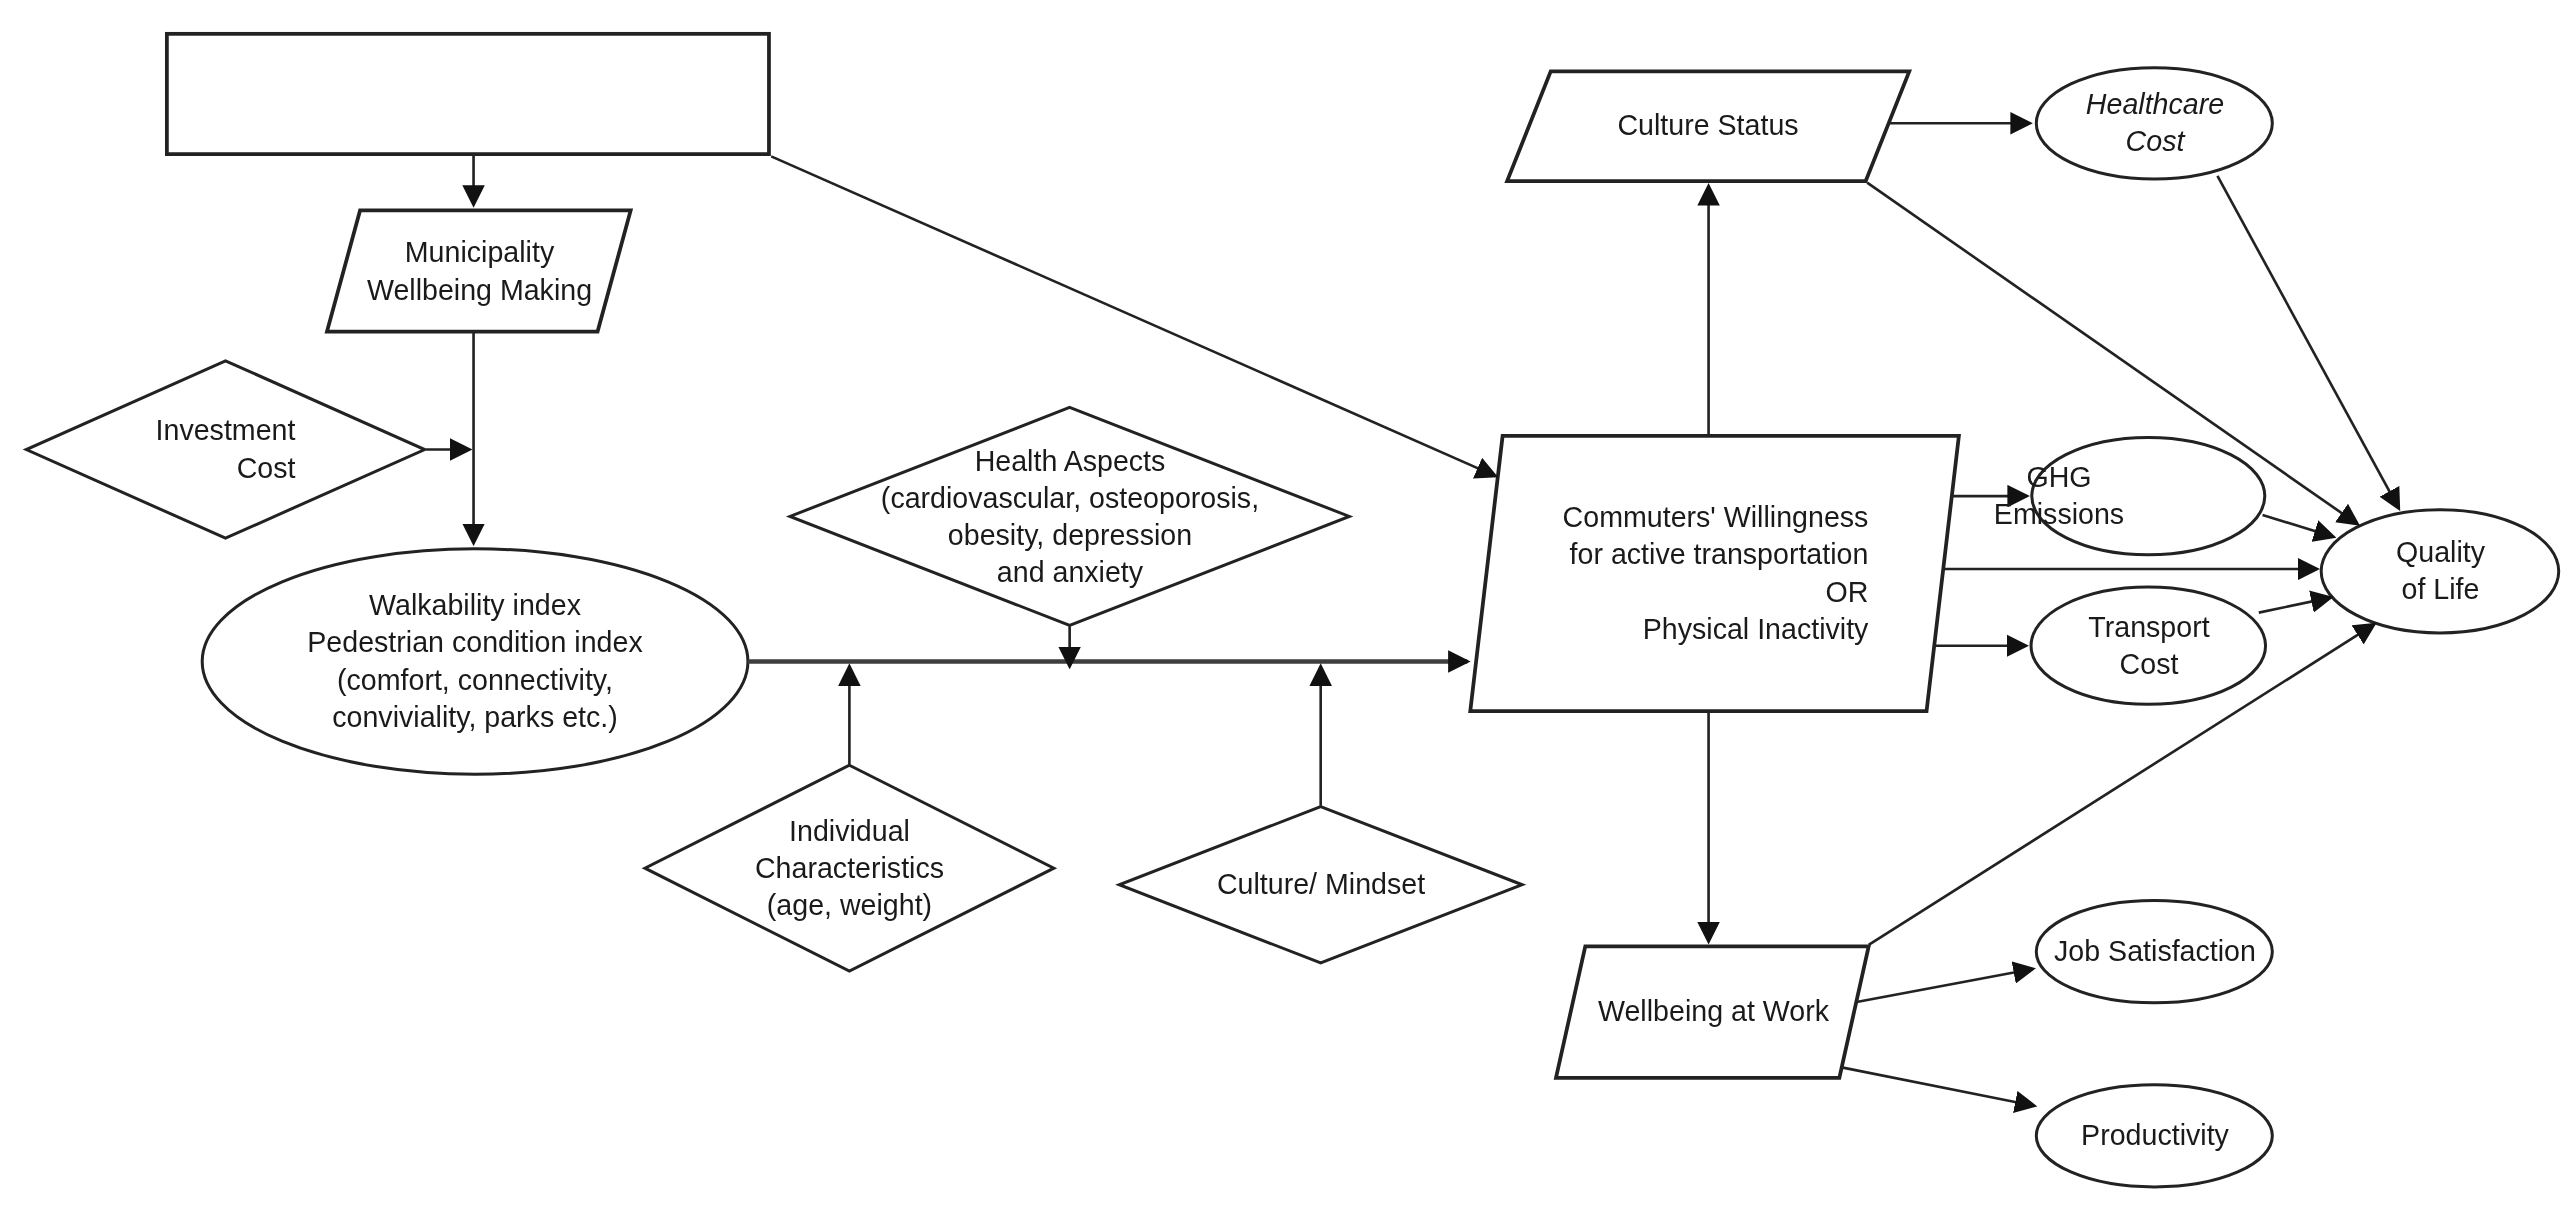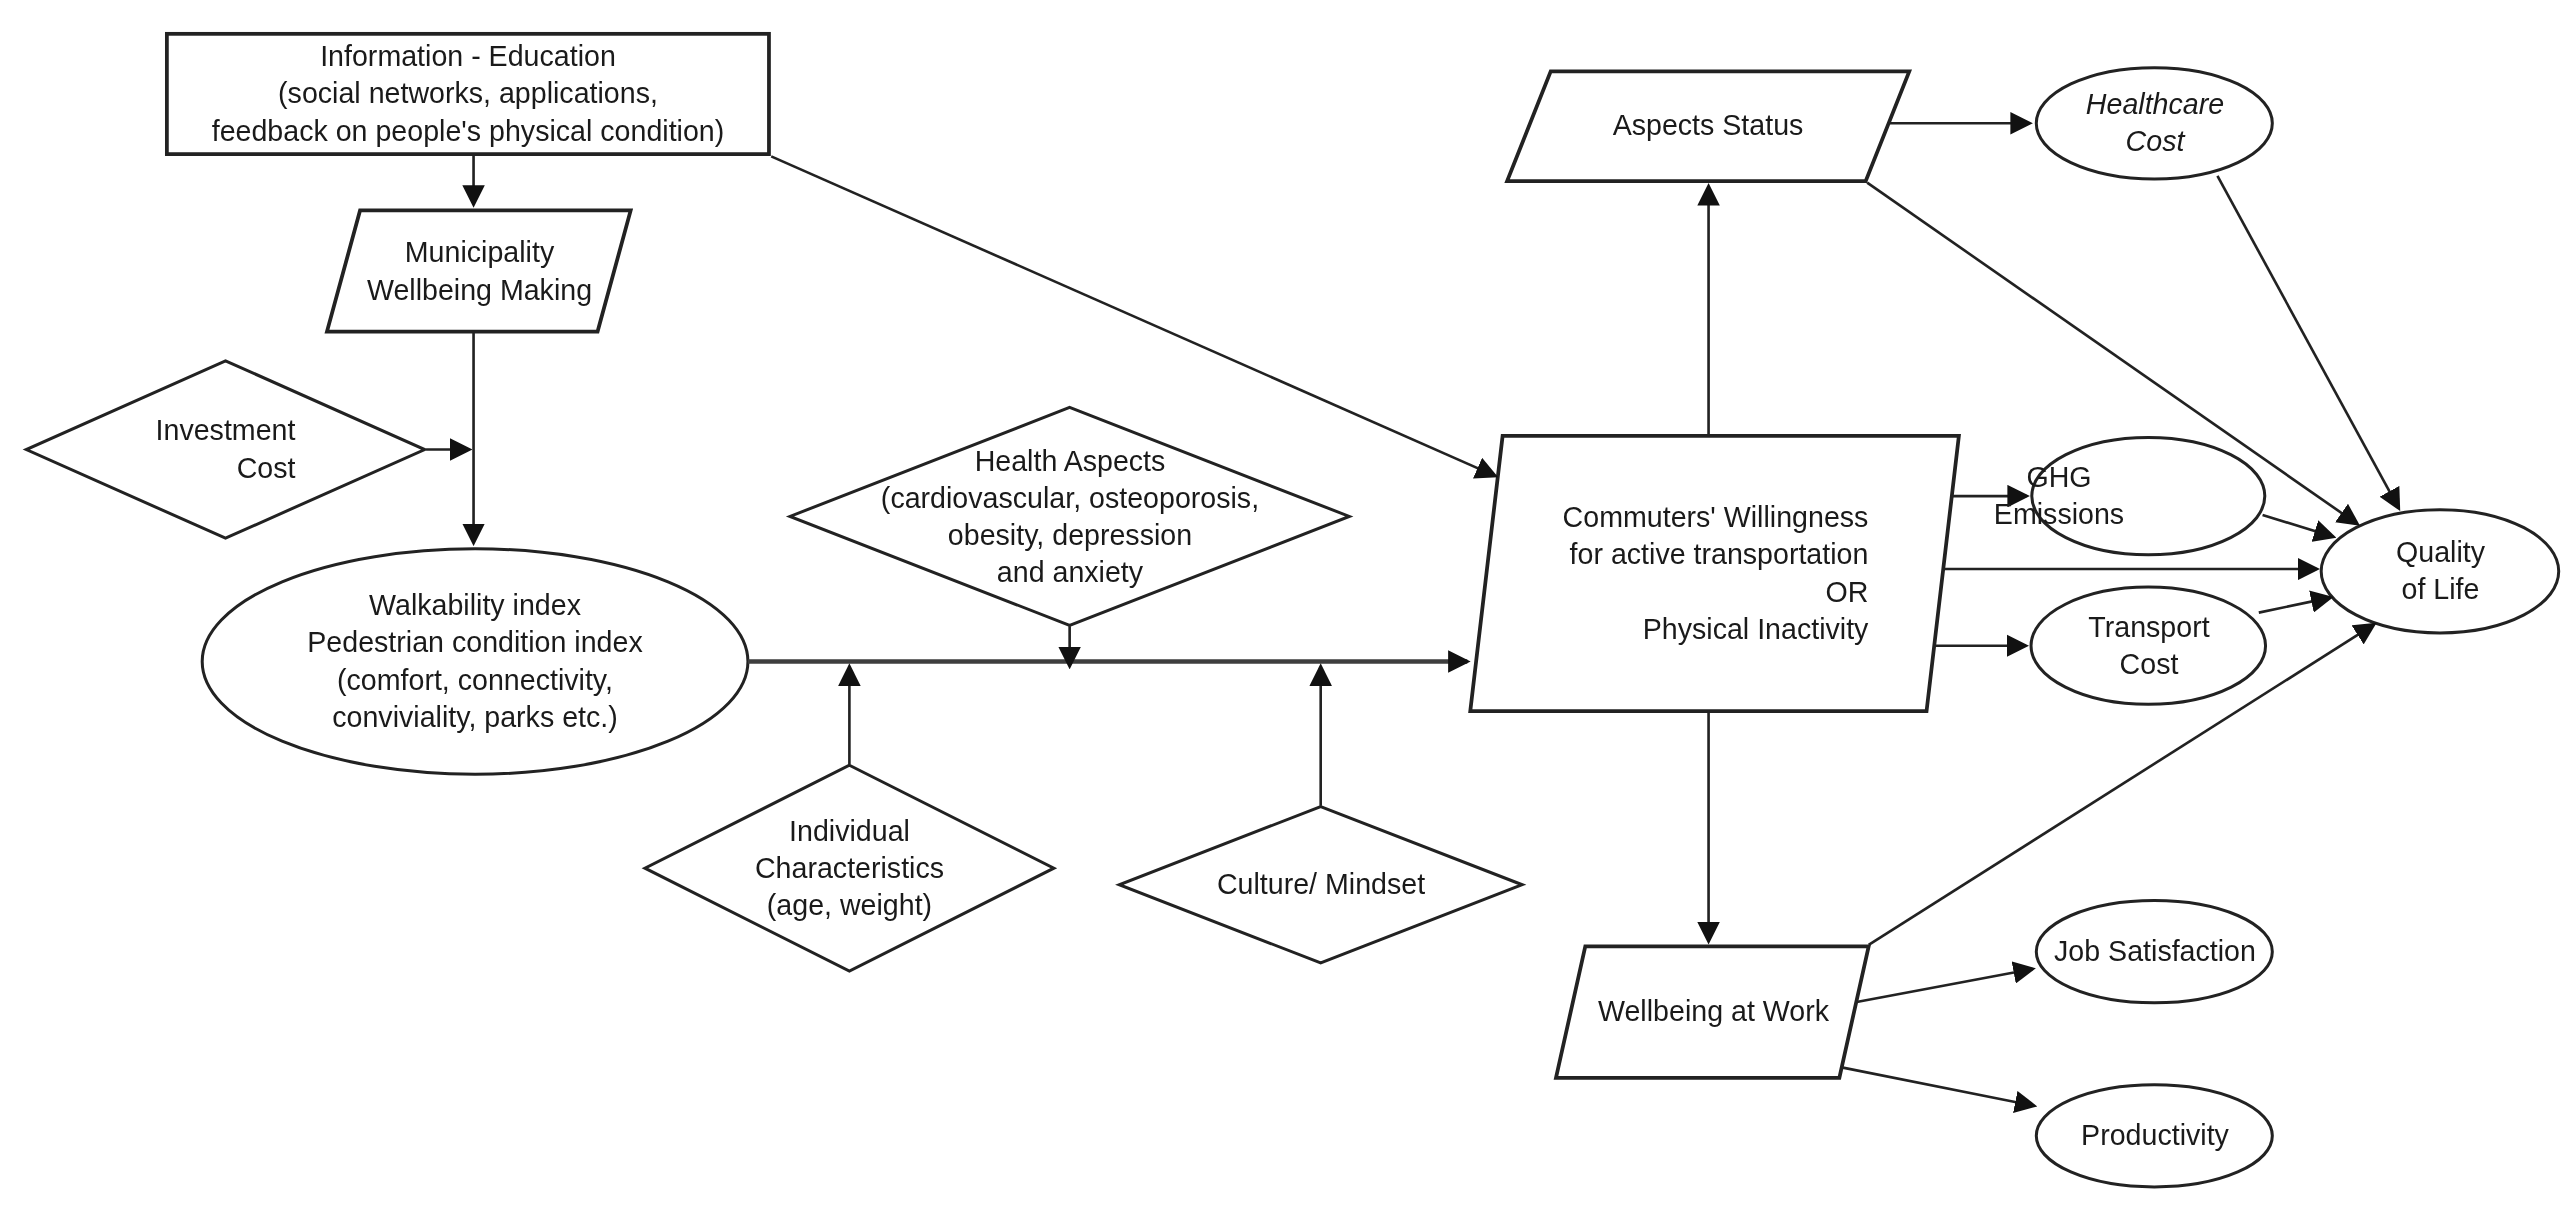--- a/index.html
+++ b/index.html
@@ -135,23 +135,20 @@
 
     <line class="edge" x1="3005" y1="815" x2="3100" y2="795" marker-end="url(#arrow)"></line>
 
     <line class="edge" x1="2486" y1="1257" x2="3158" y2="831" marker-end="url(#arrow)"></line>
 
     <line class="edge" x1="2470" y1="1333" x2="2704" y2="1289" marker-end="url(#arrow)"></line>
 
     <line class="edge" x1="2450" y1="1420" x2="2706" y2="1471" marker-end="url(#arrow)"></line>
   </svg>
 
-  <div class="node-label" style="left:167px; top:34px; width:602px; height:120px;">Information - Education
-(social networks, applications,
-feedback on people's physical condition)</div>
 
   <div class="node-label" style="left:344px; top:212px; width:271px; height:119px;">Municipality
 Wellbeing Making</div>
 
   <div class="node-label" style="left:75px; top:391px; width:301px; height:117px;text-align:right;">Investment
 Cost</div>
 
   <div class="node-label" style="left:212px; top:560px; width:526px; height:203px;">Walkability index
 Pedestrian condition index
 (comfort, connectivity,
@@ -166,21 +163,21 @@
 Characteristics
 (age, weight)</div>
 
   <div class="node-label" style="left:1148px; top:828px; width:346px; height:113px;">Culture/ Mindset</div>
 
   <div class="node-label" style="left:1509px; top:447px; width:413px; height:253px;text-align:right;">Commuters' Willingness
 for active transportation
 OR
 Physical Inactivity</div>
 
-  <div class="node-label" style="left:1535px; top:77px; width:346px; height:98px;">Aspects Status</div>
+  <div class="node-label" style="left:1535px; top:77px; width:346px; height:98px;">Culture Status</div>
 
   <div class="node-label" style="left:2036px; top:72px; width:238px; height:102px;font-style:italic;">Healthcare
 Cost</div>
 
   <div class="node-label" style="left:1940px; top:445px; width:238px; height:102px;">GHG
 Emissions</div>
 
   <div class="node-label" style="left:2030px; top:595px; width:238px; height:102px;">Transport
 Cost</div>
 

